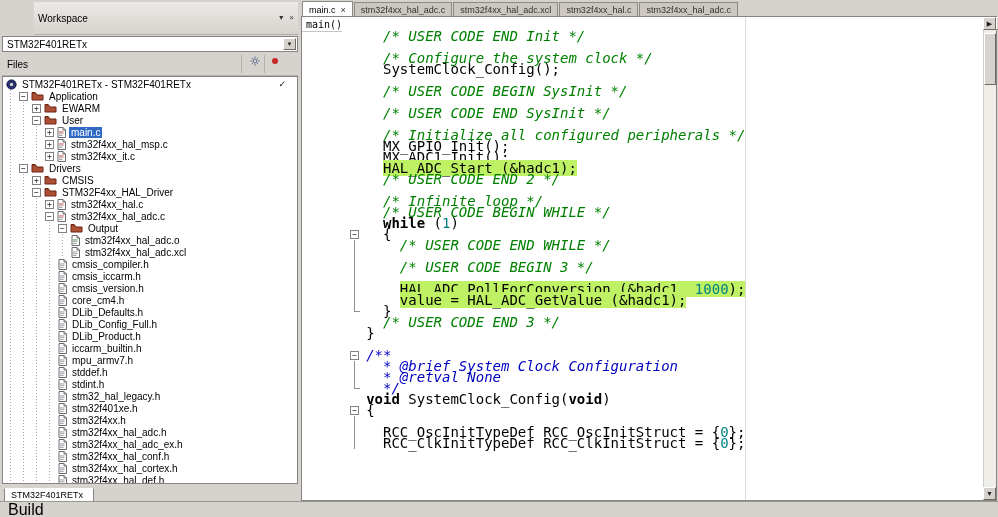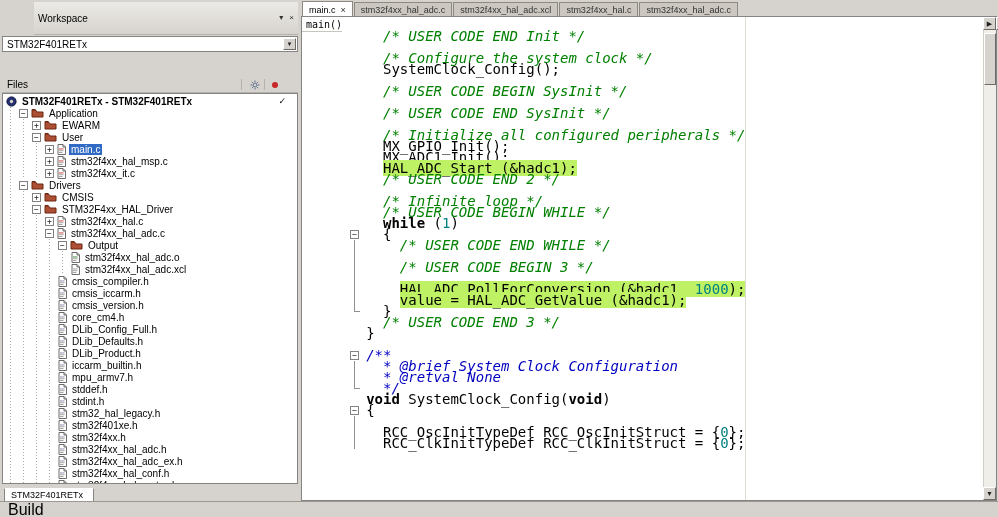--- a/index.html
+++ b/index.html
@@ -6,32 +6,32 @@
   html,body{width:998px;height:517px;}
   body{position:relative;background:#d6d3ce;font-family:"Liberation Sans",sans-serif;overflow:hidden;color:#000;}
 
   
   #workspace{position:absolute;left:2px;top:2px;width:296px;height:498px;display:flex;flex-direction:column;}
   .ws-titlebar{height:16px;display:flex;align-items:center;padding:16px 4px;font-size:10px;background:linear-gradient(#eceae6,#d6d3ce);border-bottom:1px solid #b5b2ab;margin-left:32px;}
   .ws-title{flex:1;}
   .wsicon{margin-left:6px;font-size:8px;color:#333;line-height:10px;}
   .ws-combo{height:16px;margin:1px 0;background:#fff;border:1px solid #848484;display:flex;align-items:center;font-size:10px;padding:0 4px;position:relative;}
   .ws-combo .arrow{position:absolute;right:1px;top:1px;bottom:1px;width:13px;background:#d6d3ce;border:1px solid;border-color:#fff #6f6b64 #6f6b64 #fff;font-size:6px;display:flex;align-items:center;justify-content:center;color:#222;}
-  .ws-files-header{height:16px;display:flex;align-items:center;font-size:10px;padding:0 5px;border-bottom:1px solid #b5b2ab;position:relative;margin-top:24px;}
+  .ws-files-header{height:23px;display:flex;align-items:center;font-size:10px;padding:0 5px;border-bottom:1px solid #b5b2ab;position:relative;}
   .fh-sep{position:absolute;top:2px;bottom:2px;width:1px;background:#b5b2ab;}
   .gear{position:absolute;right:38px;top:3px;}
   .reddot{position:absolute;right:20px;top:5px;width:6px;height:6px;border-radius:50%;background:#c62828;}
   .ws-tree{flex:1;background:#fff;border:1px solid #848484;overflow:hidden;padding-top:1px;}
   .trow{height:12px;display:flex;align-items:center;white-space:nowrap;font-size:10px;position:relative;padding-left:3px;}
   .ind{flex:none;width:13px;height:12px;background-image:repeating-linear-gradient(to bottom,#aaa 0,#aaa 1px,transparent 1px,transparent 3px);background-size:1px 12px;background-repeat:no-repeat;background-position:4px 0;}
   .exp{flex:none;width:9px;height:9px;border:1px solid #808080;background:#fff;font-size:8px;line-height:7px;text-align:center;color:#222;margin-right:3px;font-family:"DejaVu Sans Mono",monospace;}
   .ticon{flex:none;margin-right:3px;display:flex;align-items:center;}
   .tlabel{padding:0 2px;}
   .trow.sel .tlabel{background:#316ac5;color:#fff;}
-  .trow.bold .tlabel{font-weight:bold;}
+  .trow.bold .tlabel{font-weight:normal;}
   .tcheck{position:absolute;right:11px;font-size:9px;color:#111;}
   .ws-bottomtabs{height:16px;padding-left:2px;}
   .ws-tab{display:inline-block;background:#fff;border:1px solid #848484;border-top:1px solid #fff;padding:1px 10px 0 6px;font-size:9px;height:15px;}
 
   
   #editor{position:absolute;left:301px;top:0;width:696px;height:501px;display:flex;flex-direction:column;}
   .etabbar{height:16px;display:flex;align-items:flex-end;padding-left:1px;font-size:9px;}
   .etab{height:14px;padding:1px 6px 0 6px;margin-right:1px;background:#ccc8c1;border:1px solid #8d8a84;border-bottom:none;color:#333;display:flex;align-items:center;white-space:nowrap;}
   .etab.active{background:#fff;color:#000;height:15px;}
   .tabclose{margin-left:5px;font-size:9px;color:#333;}
@@ -374,37 +374,37 @@
         <span class="ind"></span>
         <span class="ticon">
           <svg width="9" height="11" viewBox="0 0 9 11">
             <path d="M1 0.5 L6 0.5 L8.5 3 L8.5 10.5 L1 10.5 Z" fill="#fff" stroke="#6b6b6b"></path>
             <path d="M6 0.5 L6 3 L8.5 3" fill="none" stroke="#6b6b6b"></path>
             <rect x="2" y="4.5" width="4.5" height="0.9" fill="#8888aa"></rect>
             <rect x="2" y="6.3" width="4.5" height="0.9" fill="#9a9a9a"></rect>
             <rect x="2" y="8.1" width="3.5" height="0.9" fill="#9a9a9a"></rect>
           </svg>
         </span>
+        <span class="tlabel">DLib_Defaults.h</span>
+      </div>
+      <div class="trow">
+        <span class="ind"></span>
+        <span class="ind"></span>
+        <span class="ind"></span>
+        <span class="ind"></span>
+        <span class="ticon">
+          <svg width="9" height="11" viewBox="0 0 9 11">
+            <path d="M1 0.5 L6 0.5 L8.5 3 L8.5 10.5 L1 10.5 Z" fill="#fff" stroke="#6b6b6b"></path>
+            <path d="M6 0.5 L6 3 L8.5 3" fill="none" stroke="#6b6b6b"></path>
+            <rect x="2" y="4.5" width="4.5" height="0.9" fill="#8888aa"></rect>
+            <rect x="2" y="6.3" width="4.5" height="0.9" fill="#9a9a9a"></rect>
+            <rect x="2" y="8.1" width="3.5" height="0.9" fill="#9a9a9a"></rect>
+          </svg>
+        </span>
         <span class="tlabel">DLib_Config_Full.h</span>
-      </div>
-      <div class="trow">
-        <span class="ind"></span>
-        <span class="ind"></span>
-        <span class="ind"></span>
-        <span class="ind"></span>
-        <span class="ticon">
-          <svg width="9" height="11" viewBox="0 0 9 11">
-            <path d="M1 0.5 L6 0.5 L8.5 3 L8.5 10.5 L1 10.5 Z" fill="#fff" stroke="#6b6b6b"></path>
-            <path d="M6 0.5 L6 3 L8.5 3" fill="none" stroke="#6b6b6b"></path>
-            <rect x="2" y="4.5" width="4.5" height="0.9" fill="#8888aa"></rect>
-            <rect x="2" y="6.3" width="4.5" height="0.9" fill="#9a9a9a"></rect>
-            <rect x="2" y="8.1" width="3.5" height="0.9" fill="#9a9a9a"></rect>
-          </svg>
-        </span>
-        <span class="tlabel">DLib_Defaults.h</span>
       </div>
       <div class="trow">
         <span class="ind"></span>
         <span class="ind"></span>
         <span class="ind"></span>
         <span class="ind"></span>
         <span class="ticon">
           <svg width="9" height="11" viewBox="0 0 9 11">
             <path d="M1 0.5 L6 0.5 L8.5 3 L8.5 10.5 L1 10.5 Z" fill="#fff" stroke="#6b6b6b"></path>
             <path d="M6 0.5 L6 3 L8.5 3" fill="none" stroke="#6b6b6b"></path>

